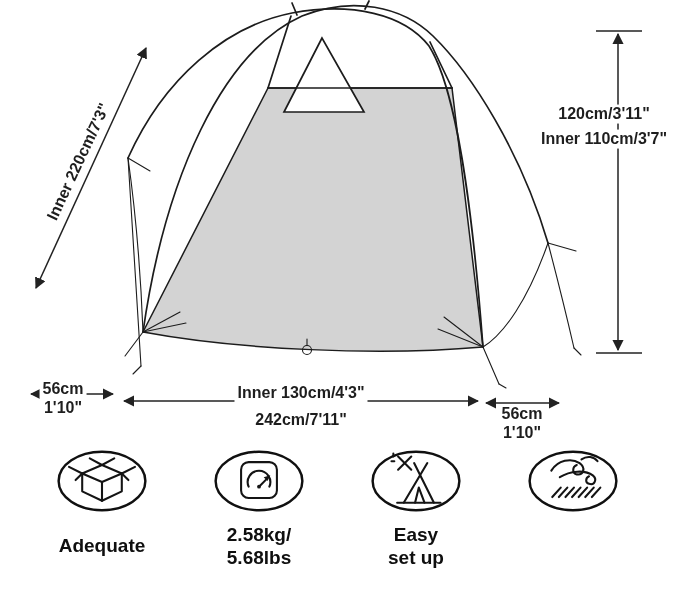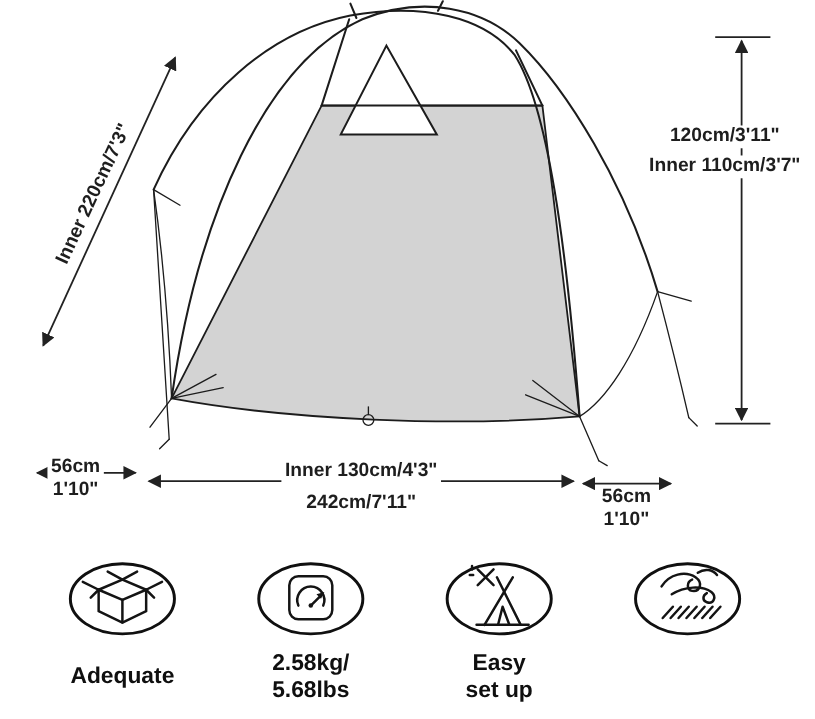--- a/index.html
+++ b/index.html
@@ -11,21 +11,21 @@
 
   .t    { fill:none; stroke:#1c1c1c; stroke-width:1.7; stroke-linecap:round; stroke-linejoin:round; }
   .thin { stroke-width:1.1; }
   .dimline { stroke:#222222; stroke-width:1.5; fill:none; }
 
   .dim { position:absolute; transform:translate(-50%,-50%); font-size:16px; font-weight:700;
          color:#1e1e1e; background:#ffffff; padding:0 3px; white-space:nowrap;
          line-height:1.18; text-align:center; }
   .dim.rot { transform:translate(-50%,-50%) rotate(-65deg); background:transparent; }
 
-  .features { position:absolute; left:0; top:466px; width:679px; display:flex;
+  .features { position:absolute; left:0; top:448px; width:679px; display:flex;
               justify-content:space-between; padding:0 30px 0 26px; }
   .feature  { width:152px; display:flex; flex-direction:column; align-items:center; row-gap:6px; }
   .badge    { width:96px; height:66px; }
   .flabel   { font-size:19px; font-weight:700; color:#0f0f0f; text-align:center; line-height:1.22;
               height:52px; display:flex; flex-direction:column; justify-content:center; }
   .oline       { fill:none; stroke:#101010; stroke-width:2.6; }
   .icon-stroke { fill:none; stroke:#141414; stroke-width:2.2; stroke-linecap:round; stroke-linejoin:round; }
   .icon-fill   { fill:#141414; stroke:none; }
 </style>
 </head>

